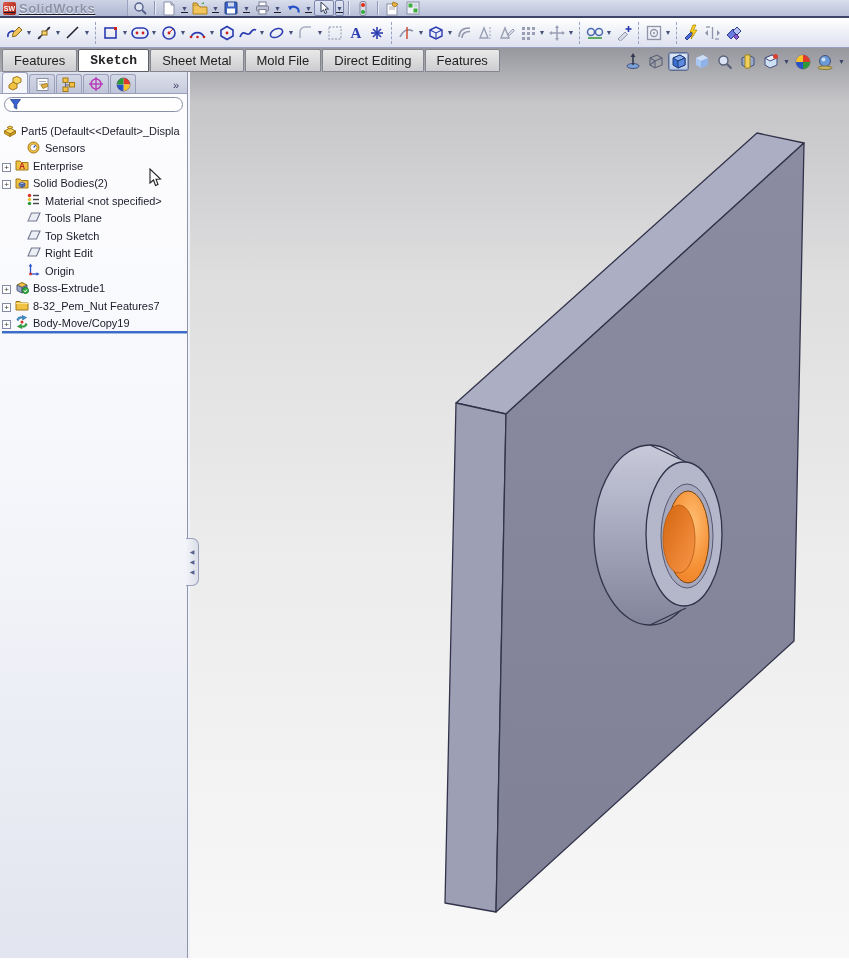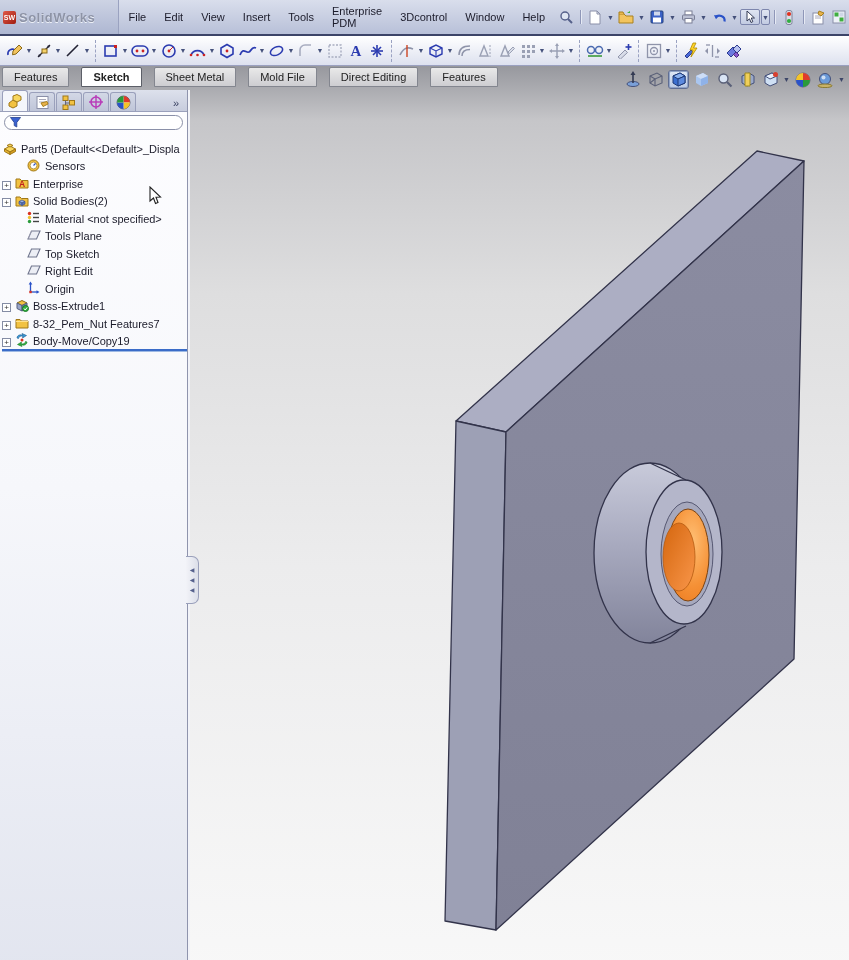--- a/index.html
+++ b/index.html
@@ -1,23 +1,24 @@
 <!DOCTYPE html>
 <html><head>
 <meta charset="utf-8">
 <style>
   * { box-sizing: border-box; margin: 0; padding: 0; }
   html,body { width:849px; height:960px; overflow:hidden; }
   body { font-family:"Liberation Sans", sans-serif; font-size:11px; color:#1b1b2a; }
 
   
   .menubar{
-    height:36px; display:flex; align-items:center;
+    height:18px; display:flex; align-items:center;
     background:linear-gradient(#d9deec,#b8c0d8);
     border-bottom:2px solid #3c4468;
+    text-decoration:underline;
   }
   .logo{ display:flex; align-items:center; gap:3px; padding:0 8px 0 3px; width:128px;
          border-right:1px solid #9aa2c0; height:100%;
          background:linear-gradient(#cdd3e4,#aeb7d2);}
   .logo-badge{ width:13px; height:13px; background:linear-gradient(135deg,#e05a4a,#a01c10);
          border-radius:2px; color:#fff; font-size:7px; font-weight:bold;
          display:flex; align-items:center; justify-content:center; }
   .logo-text{ font-size:13px; font-weight:bold; color:#8d93a6; letter-spacing:.5px;
          text-shadow:0 1px 0 #eef1f8; }
   .menu-items{ display:flex; height:100%; align-items:center; }
@@ -40,23 +41,23 @@
   .tsep{ width:0; height:22px; border-left:1px dashed #9aa2c2; margin:0 4px; }
 
   
   .main{ position:relative; height:910px;
     background:linear-gradient(180deg,#97989e 0%,#c6c6c9 6%,#dededf 25%,#ececed 55%,#f8f8f8 100%);
   }
   .scene{ position:absolute; inset:0; }
 
   
   .tabs-row{ position:absolute; top:0; left:0; right:0; height:24px; display:flex; align-items:flex-start; padding:1px 4px 0 2px; }
-  .tab{ padding:3px 11px 3px; margin-right:12px; font-size:11px; color:#222;
+  .tab{ padding:3px 11px 3px; margin-right:1px; font-size:13px; color:#222;
         background:linear-gradient(#e9e9e9,#cdcdd1); border:1px solid #83868f; border-radius:2px 2px 0 0; cursor:default; }
-  .tab.active{ background:#fff; font-weight:bold; border-color:#5c5f68; }
+  .tab.active{ background:#fff; font-weight:bold; border-color:#5c5f68;font-family:Liberation Mono, monospace; }
   .tabs-spacer{ flex:1; }
   .hud{ display:flex; align-items:center; gap:2px; margin-top:3px; }
   .hud-btn{ width:21px; height:19px; display:flex; align-items:center; justify-content:center; border-radius:3px; }
   .hud-btn.active{ background:linear-gradient(#dfe8f6,#b9c9e4); border:1px solid #5f6d92; box-shadow:0 0 0 1px #8fa2c6 inset; }
   .hud-caret{ font-size:7px; color:#3d4668; width:7px; }
 
   
   .left-panel{ position:absolute; top:24px; left:0; bottom:0; width:188px;
     background:linear-gradient(#fdfdff 0%,#f6f7fb 45%,#e2e5ef 100%);
     border-right:1px solid #8f94ad; box-shadow:2px 0 0 #f2f3f8; }
@@ -90,31 +91,20 @@
   .cursor{ position:absolute; left:148px; top:120px; pointer-events:none; }
 </style>
 </head>
 <body>
 
 <div class="menubar">
   <div class="logo">
     <div class="logo-badge">SW</div>
     <div class="logo-text">SolidWorks</div>
   </div>
-  <div class="menu-items">
-    <div class="menu-item">File</div>
-    <div class="menu-item">Edit</div>
-    <div class="menu-item">View</div>
-    <div class="menu-item">Insert</div>
-    <div class="menu-item">Tools</div>
-    <div class="menu-item">Enterprise PDM</div>
-    <div class="menu-item">3Dcontrol</div>
-    <div class="menu-item">Window</div>
-    <div class="menu-item">Help</div>
-  </div>
   <div class="mb-icons">
     <span class="mb-btn">
       <svg width="14" height="14" viewBox="0 0 14 14">
           <circle cx="6" cy="6" r="4" fill="#dfe6f2" stroke="#55608a" stroke-width="1.4"></circle>
           <line x1="9" y1="9" x2="13" y2="13" stroke="#55608a" stroke-width="2"></line>
         </svg>
     </span>
     <span class="mb-sep"></span>
     <span class="mb-btn">
       <svg width="14" height="15" viewBox="0 0 14 15">

